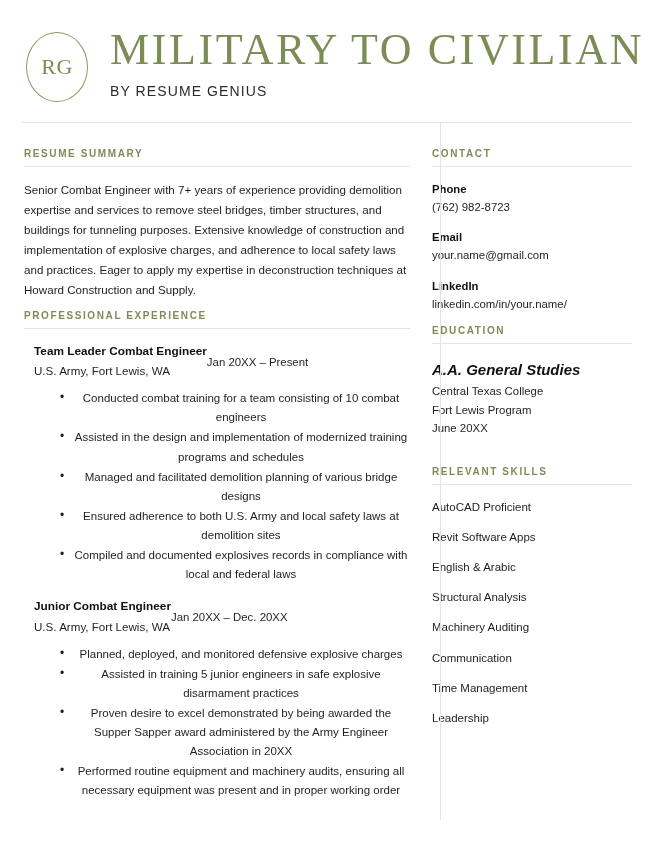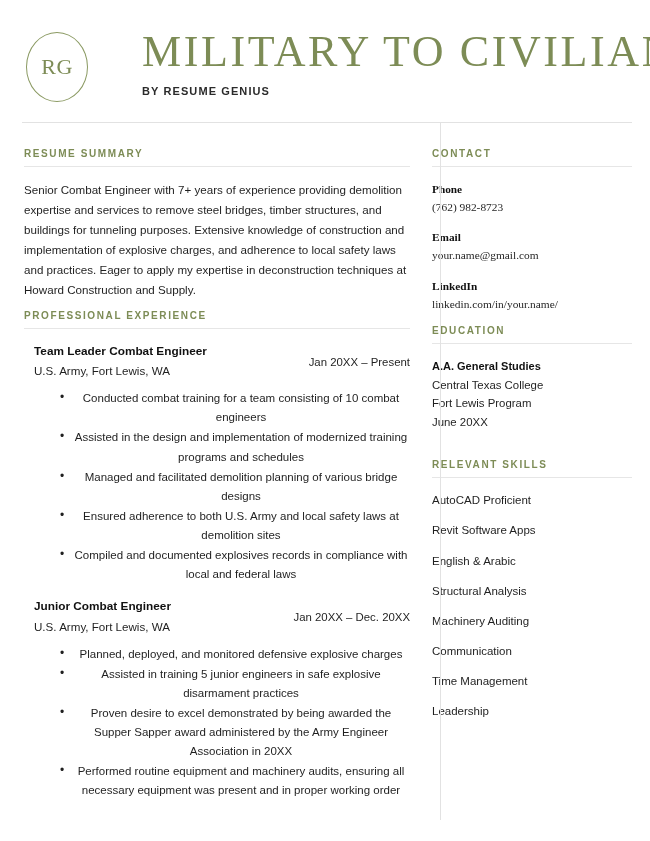--- a/index.html
+++ b/index.html
@@ -16,21 +16,20 @@
     position: relative;
     overflow: hidden;
   }
 
   
   .header {
     display: flex;
     align-items: center;
     padding: 10px 0 0 26px;
     height: 122px;
-    gap: 32px;
   }
   .logo-badge {
     width: 62px;
     height: 70px;
     border: 1.3px solid #8b9a63;
     border-radius: 50%;
     display: flex;
     align-items: center;
     justify-content: center;
     flex: 0 0 auto;
@@ -50,24 +49,24 @@
     font-family: "Liberation Serif", serif;
     font-size: 44px;
     line-height: 1.05;
     color: #7d8c56;
     letter-spacing: 2.6px;
     font-weight: 400;
     white-space: nowrap;
   }
   .brand-sub {
     margin-top: 9px;
-    font-size: 11px;
+    font-size: 14px;
     letter-spacing: 1.1px;
     color: #2b2b2b;
-    font-weight: 700;
+    font-weight: 400;
   }
 
   
   .rule-top {
     position: absolute;
     left: 22px;
     right: 18px;
     top: 122px;
     height: 1px;
     background: #e2e2e2;
@@ -114,21 +113,21 @@
     line-height: 1.72;
     color: #1f1f1f;
     margin: 13px 10px 0 0;
     text-align: left;
   }
 
   
   .job { margin-top: 14px; }
   .job-row {
     display: flex;
-    justify-content: space-between;
+    justify-content: flex-start;
     align-items: flex-start;
   }
   .job-left { padding-left: 10px; }
   .job-title {
     font-size: 11.8px;
     font-weight: 700;
     color: #111111;
     line-height: 1.5;
   }
   .job-org {
@@ -163,39 +162,40 @@
     content: "\2022";
     position: absolute;
     left: 0;
     top: -1px;
     font-size: 12px;
     color: #1f1f1f;
   }
 
   
   .contact-group { margin-top: 13px; }
-  .contact-block { margin-bottom: 12px; font-family: Liberation Serif, serif; }
+  .contact-block { margin-bottom: 12px; }
   .contact-label {
     font-size: 11.3px;
     font-weight: 700;
     color: #111111;
     line-height: 1.6;
   }
   .contact-value {
     font-size: 11.4px;
     color: #1f1f1f;
     line-height: 1.6;
     word-break: break-word;
   }
   .edu-block { margin-top: 14px; }
   .edu-degree {
-    font-size: 11px;
+    font-size: 15px;
     font-weight: 700;
     color: #111111;
     line-height: 1.62;
+    font-style: italic;
   }
   .edu-line {
     font-size: 11.4px;
     color: #1f1f1f;
     line-height: 1.62;
   }
   .skills-list {
     list-style: none;
     margin: 14px 0 0 0;
     padding: 0;

